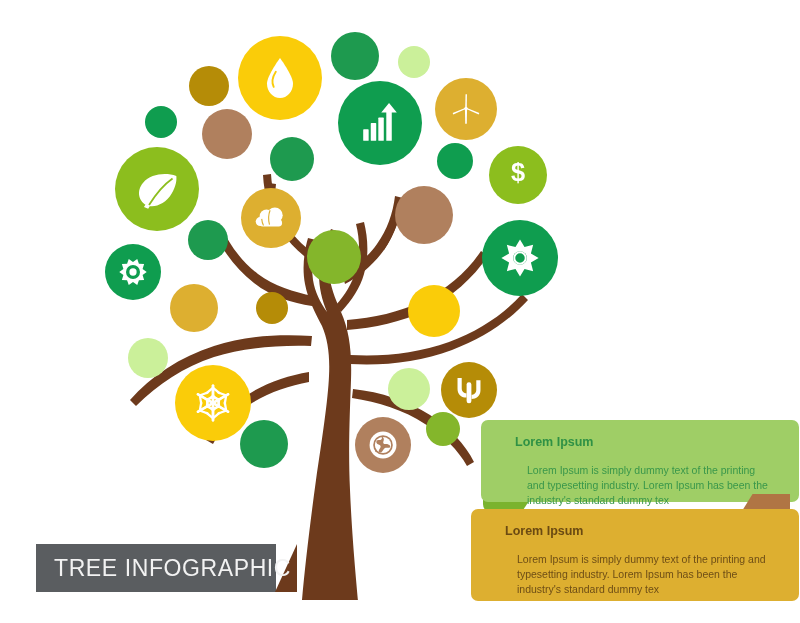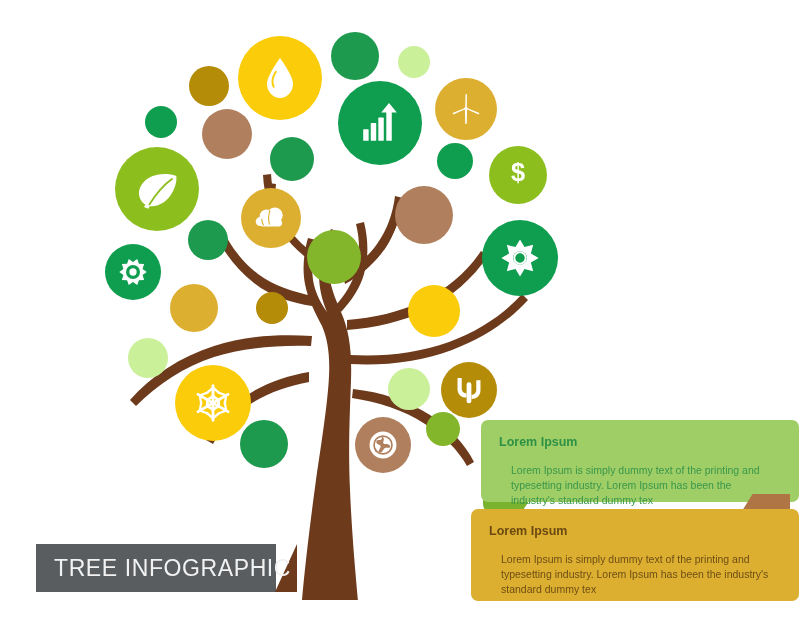--- a/index.html
+++ b/index.html
@@ -56,21 +56,21 @@
     color: #f2f2f2;
     font-size: 23px;
     letter-spacing: 0.6px;
     white-space: nowrap;
   }
 
   
   .panel {
     position: absolute;
     box-sizing: border-box;
-    padding: 14px 18px 12px 18px;
+    padding: 14px 18px 12px 34px;
   }
   .panel .p-title {
     font-size: 12.5px;
     font-weight: bold;
     margin: 0 0 2px 0;
     line-height: 1.35;
   }
   .panel .p-body {
     font-size: 10.5px;
     line-height: 1.42;

